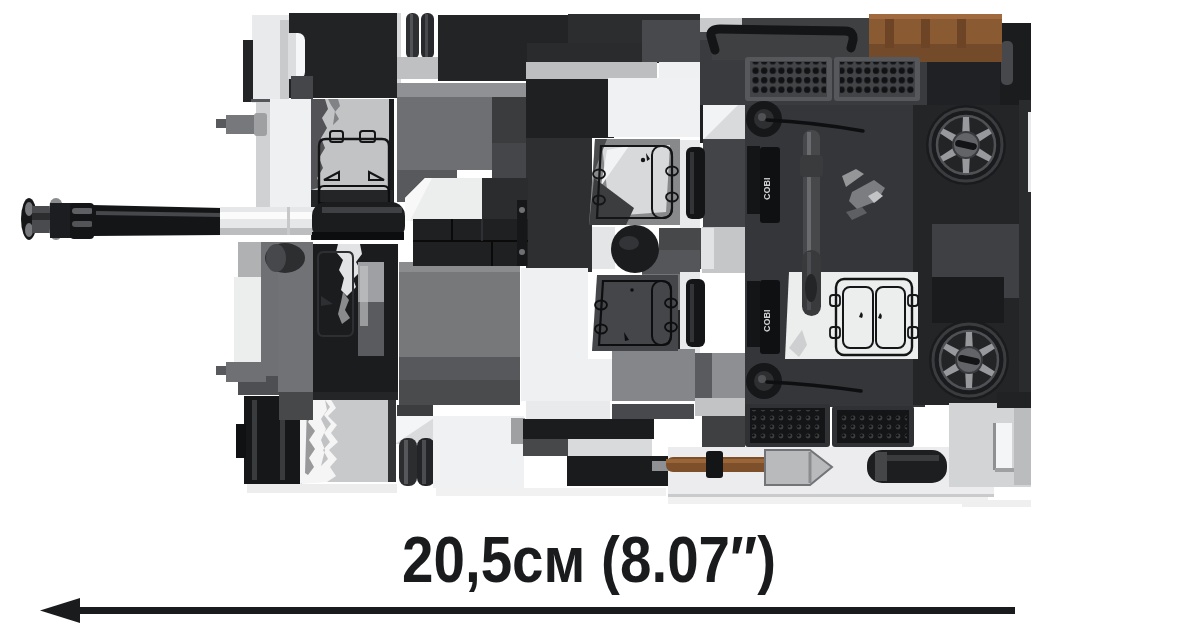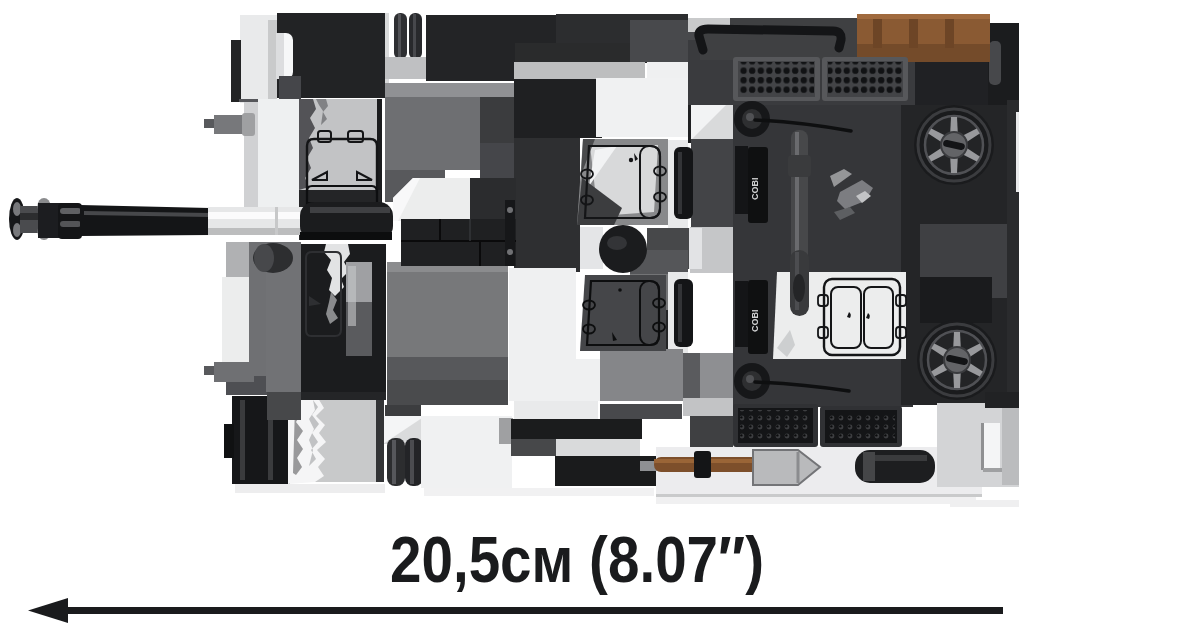--- a/index.html
+++ b/index.html
@@ -1,17 +1,17 @@
 <!DOCTYPE html>
 <html><head>
 <meta charset="utf-8">
 <style>
   html,body{margin:0;padding:0;background:#ffffff;}
   .wrap{width:1019px;height:629px;position:relative;overflow:hidden;background:#ffffff;
-        font-family:"Liberation Sans", sans-serif;}
+        font-family:"Liberation Sans", sans-serif;margin-left:12px;}
   svg{display:block}
 </style>
 </head>
 <body>
 <div class="wrap">
 <svg width="1200" height="629" viewBox="0 0 1200 629" xmlns="http://www.w3.org/2000/svg">
 <defs>
 <pattern id="holes" width="9" height="9" patternUnits="userSpaceOnUse">
 <circle cx="4" cy="4" r="2.4" fill="#3d3e41"></circle>
 <circle cx="3.4" cy="3.4" r="1.2" fill="#0a0b0c"></circle>

